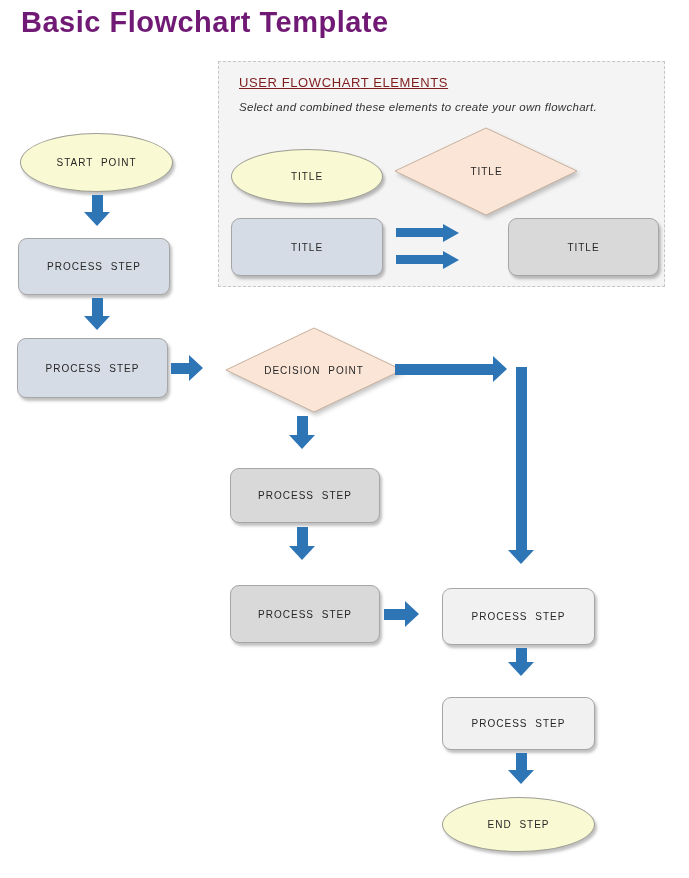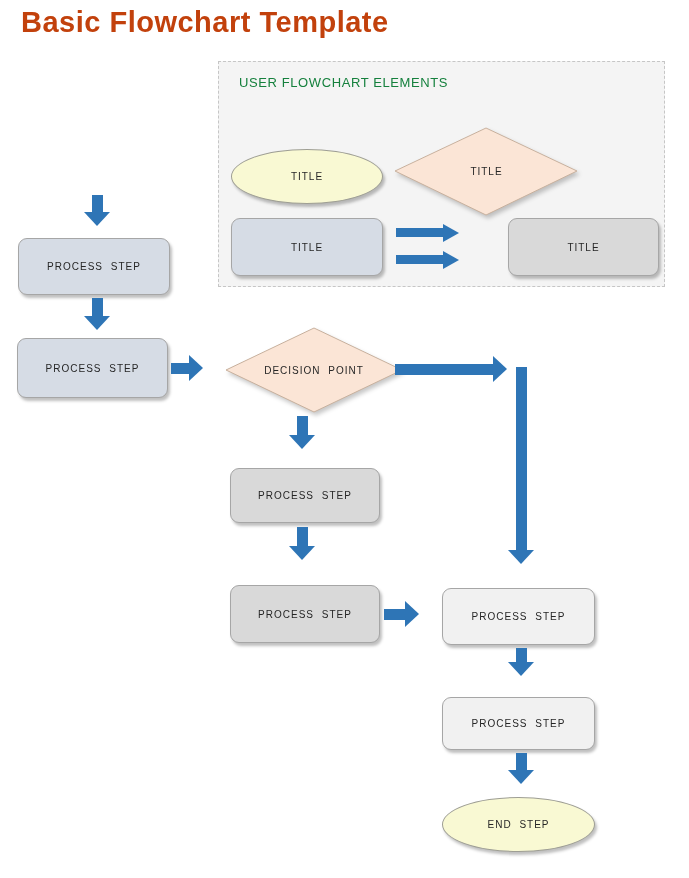--- a/index.html
+++ b/index.html
@@ -3,30 +3,30 @@
 <meta charset="utf-8">
 <style>
   html,body{margin:0;padding:0;background:#fff;}
   #canvas{
     position:relative;width:689px;height:878px;background:#ffffff;
     font-family:"Liberation Sans",sans-serif;overflow:hidden;
   }
   
   .page-title{
     position:absolute;left:21px;top:6px;
-    font-size:29px;font-weight:bold;color:#c2410c;letter-spacing:0.5px;
+    font-size:29px;font-weight:bold;color:#701a75;letter-spacing:0.5px;
   }
   
   .panel{
     position:absolute;left:218px;top:61px;width:447px;height:226px;
     background:#F4F4F4;border:1px dashed #C6C6C6;box-sizing:border-box;
   }
   .panel-heading{
     position:absolute;left:20px;top:13px;
-    font-size:13px;color:#15803d;letter-spacing:0.6px;
+    font-size:13px;color:#7f1d1d;letter-spacing:0.6px;text-decoration:underline;
   }
   .panel-subheading{
     position:absolute;left:20px;top:39px;
     font-size:11.5px;font-style:italic;color:#333333;letter-spacing:0.3px;
   }
   
   .shape{
     position:absolute;display:flex;align-items:center;justify-content:center;
     font-size:10px;color:#262626;letter-spacing:1px;word-spacing:4px;
     text-align:center;box-sizing:border-box;
@@ -64,20 +64,21 @@
 </style>
 </head>
 <body>
 
 <div id="canvas">
 
   <div class="page-title">Basic Flowchart Template</div>
 
   <div class="panel">
     <div class="panel-heading">USER FLOWCHART ELEMENTS</div>
+    <div class="panel-subheading">Select and combined these elements to create your own flowchart.</div>
 
     <div class="shape ellipse" style="left:12px;top:87px;width:152px;height:55px;">
       <span>TITLE</span>
     </div>
 
     <div class="diamond" style="left:175px;top:65px;width:185px;height:89px;">
       <svg width="185" height="89" viewBox="0 0 185 89">
         <polygon points="92,1 183,44 92,88 1,44" fill="#FBE5D6" stroke="#C7B09D" stroke-width="1"></polygon>
       </svg>
       <span class="lbl">TITLE</span>
@@ -94,20 +95,23 @@
     <div class="arr right small" style="left:177px;top:188px;width:63px;height:19px;">
         <i class="shaft"></i>
         <i class="head"></i>
       </div>
 
     <div class="shape rect gray" style="left:289px;top:156px;width:151px;height:58px;">
       <span>TITLE</span>
     </div>
   </div>
 
+  <div class="shape ellipse" style="left:20px;top:133px;width:153px;height:59px;">
+    <span>START POINT</span>
+  </div>
 
   <div class="arr down" style="left:84px;top:195px;width:26px;height:31px;">
       <i class="shaft"></i>
       <i class="head"></i>
     </div>
 
   <div class="shape rect blue" style="left:18px;top:238px;width:152px;height:57px;">
     <span>PROCESS STEP</span>
   </div>
 

